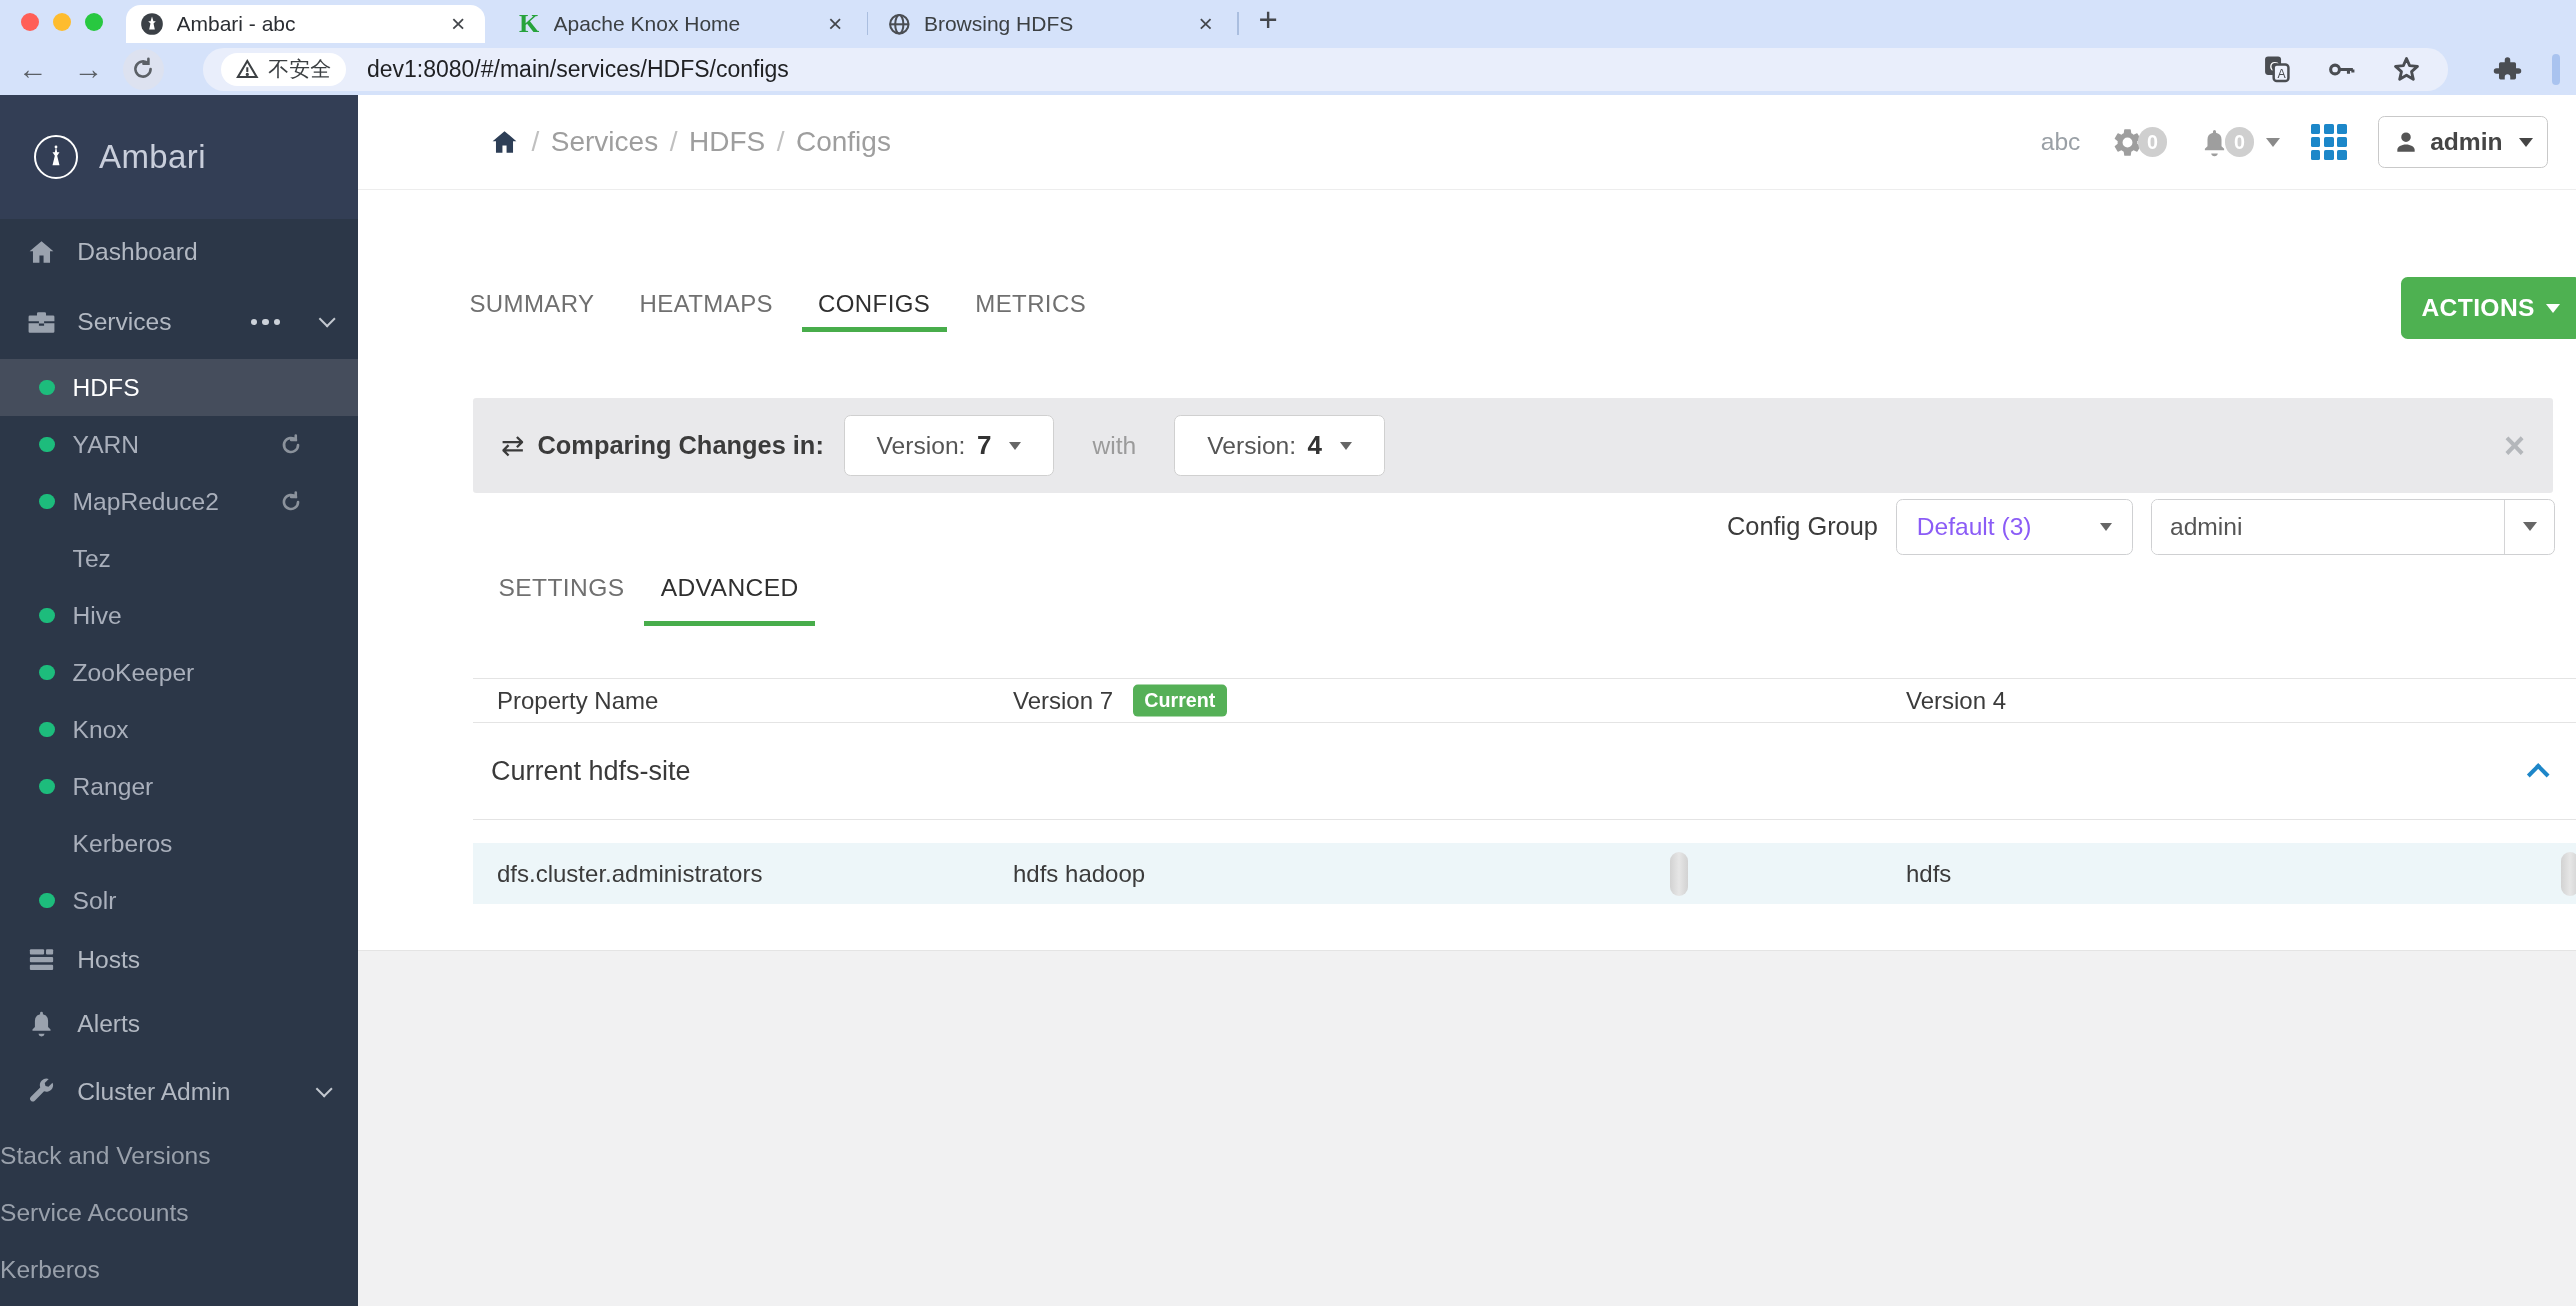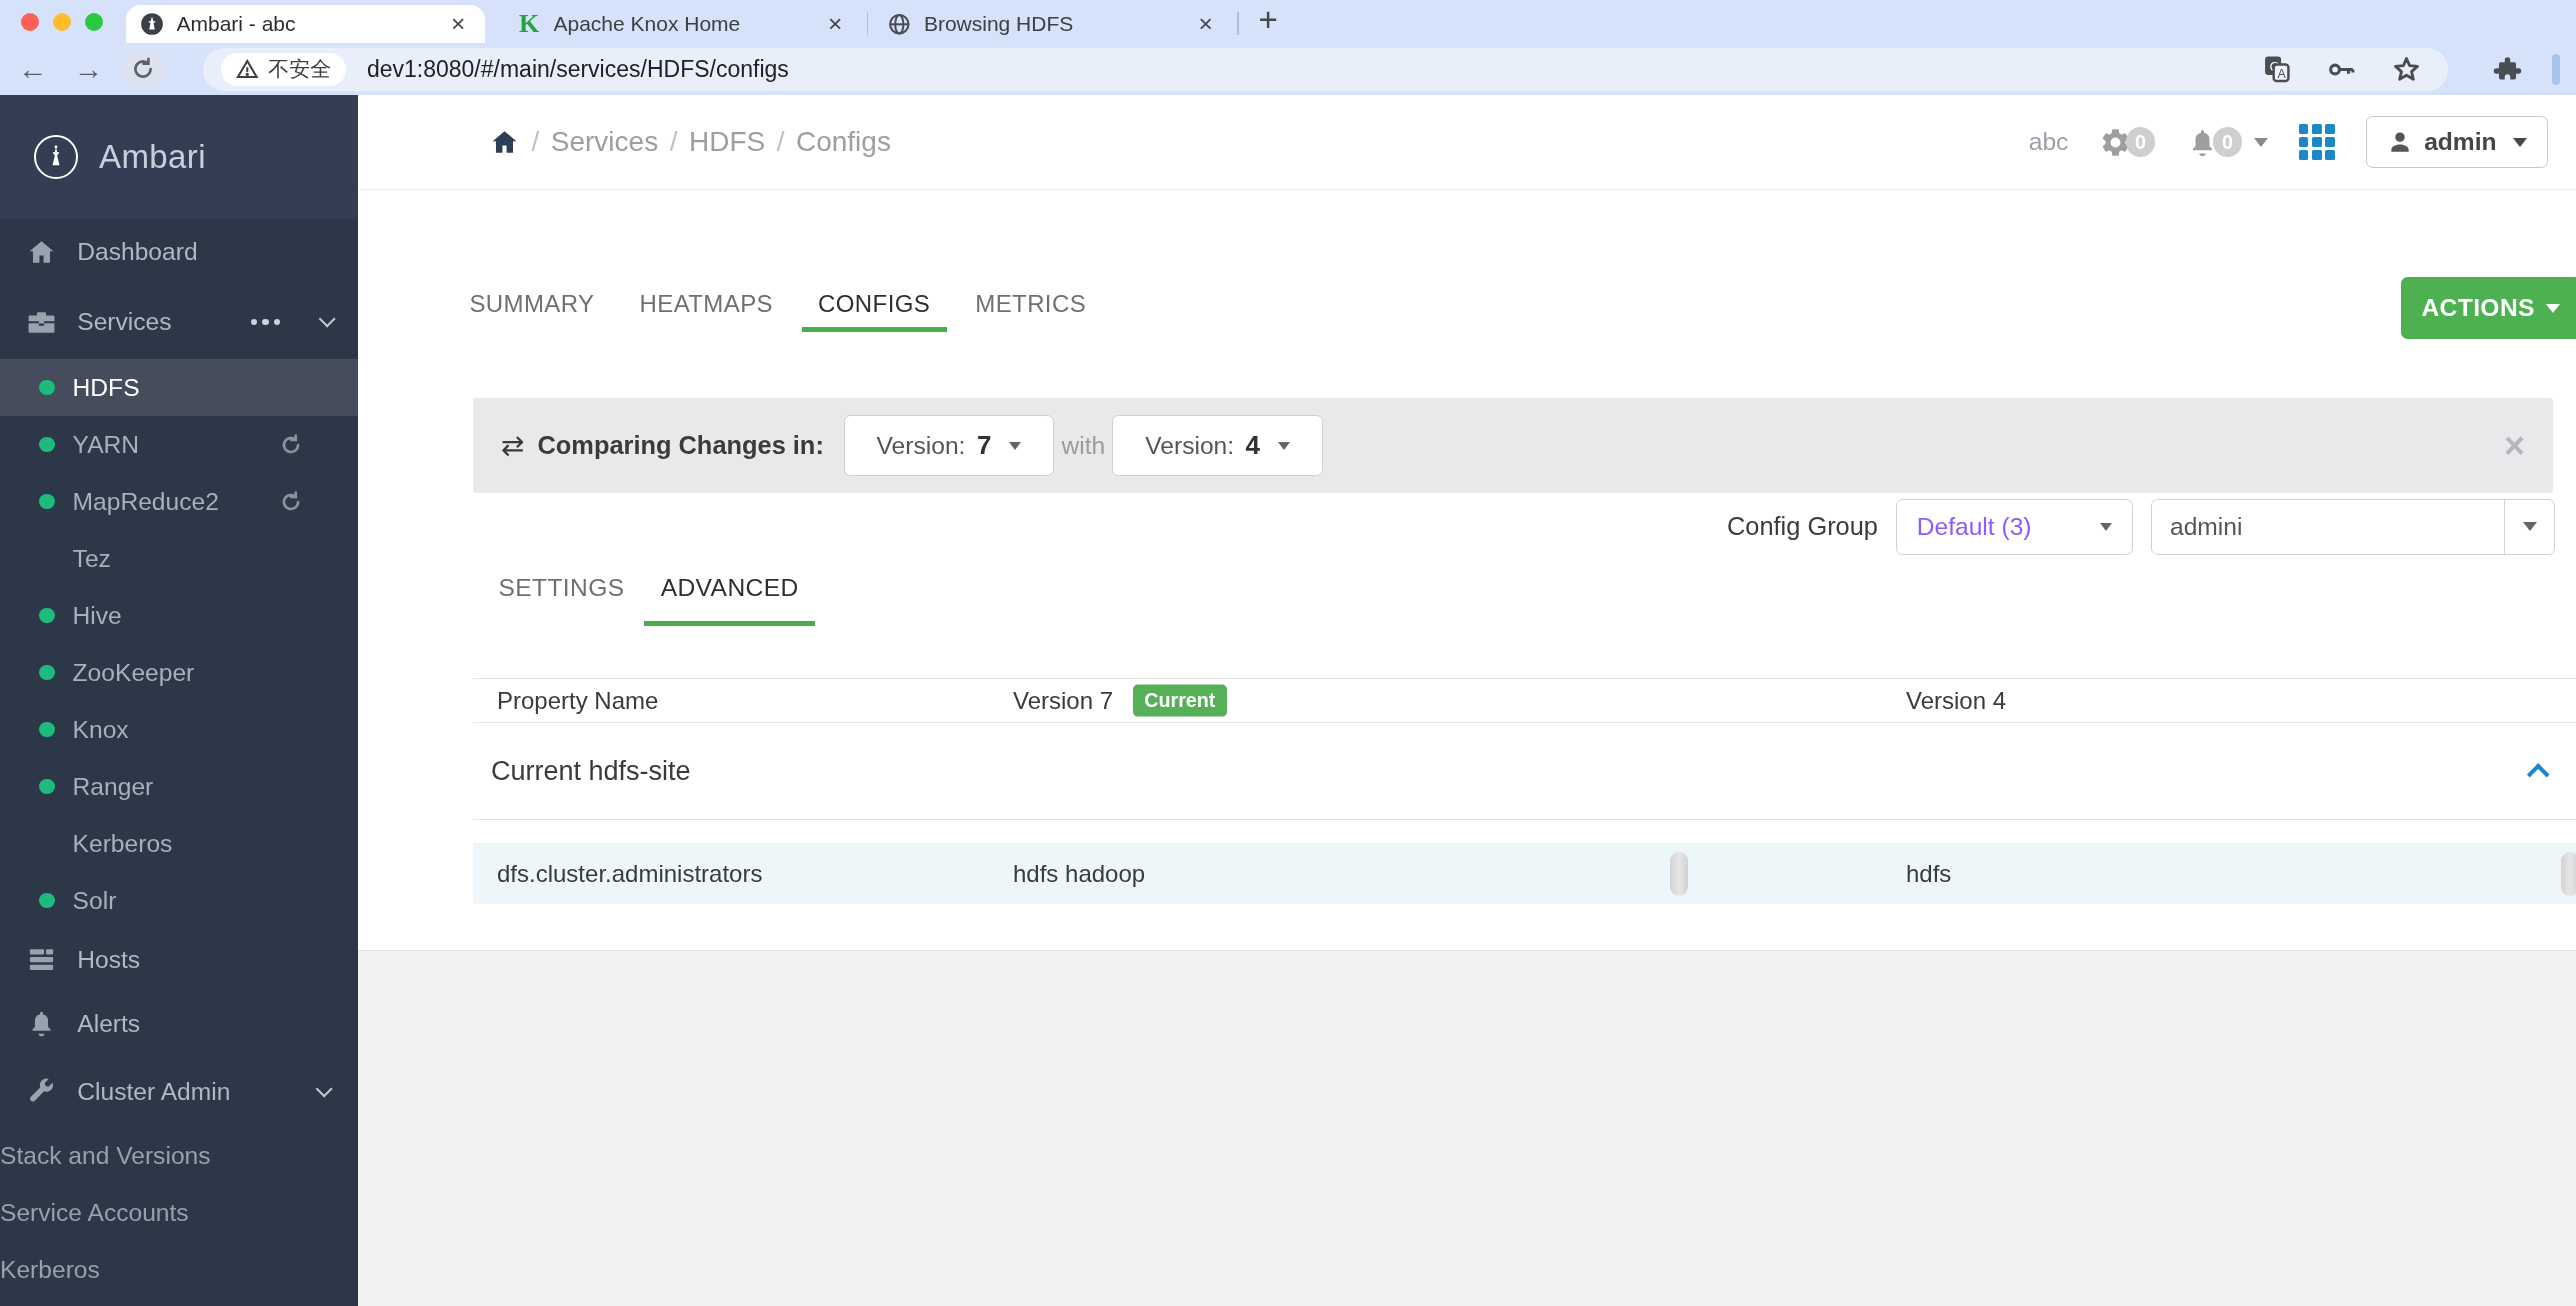--- a/index.html
+++ b/index.html
@@ -62,39 +62,39 @@
   .page-header { height:95px; background:#fff; display:flex; align-items:center; padding:0 28px 0 131px; border-bottom:0.8px solid #ededed; }
   .crumbs { display:flex; align-items:center; gap:11.5px; font-size:28px; color:#9e9e9e; }
   .crumbs .sep { color:#c0c0c0; }
   .hright { margin-left:auto; display:flex; align-items:center; gap:31px; }
   .cluster { font-size:24.6px; color:#9aa0a6; }
   .badgegrp { display:flex; align-items:center; }
   .numbadge { width:29.5px; height:29.5px; border-radius:50%; background:#cfcfcf; color:#fff; font-size:19.7px; font-weight:bold; display:flex; align-items:center; justify-content:center; margin-left:-6.6px; }
   .smcaret { width:0; height:0; border-left:7.4px solid transparent; border-right:7.4px solid transparent; border-top:9px solid #8a8a8a; margin-left:11.5px; }
   .gridicon { display:grid; grid-template-columns:repeat(3,9.8px); grid-auto-rows:9.8px; gap:3.3px; }
   .gridicon i { background:#1c87c9; border-radius:1.6px; }
-  .adminbtn { height:52px; border:1.6px solid #c9c9c9; border-radius:6.6px; background:#fff; display:flex; align-items:center; padding:0 20px; gap:11.5px; }
+  .adminbtn { height:52px; border:1.6px solid #c9c9c9; border-radius:6.6px; background:#fff; display:flex; align-items:center; padding:0 14px; gap:11.5px; }
   .adminbtn .uname { font-size:24.6px; font-weight:bold; color:#454545; }
   .adminbtn .caret { width:0; height:0; border-left:7.4px solid transparent; border-right:7.4px solid transparent; border-top:9px solid #454545; margin-left:4.9px; }
 
   .content { position:relative; height:1117px; }
   .stabs { position:absolute; top:96px; left:95px; display:flex; gap:12.3px; }
   .stab { font-size:24px; letter-spacing:0.4px; color:#707070; padding:0 16.4px 4.9px; line-height:36px; border-bottom:5.7px solid transparent; }
   .stab.active { color:#2f2f2f; border-bottom-color:#48ad4b; }
   .actions { position:absolute; top:87px; right:-4.9px; width:180px; height:62px; background:#4eb151; border-radius:6.6px; color:#fff; font-size:24.6px; font-weight:600; letter-spacing:0.4px; display:flex; align-items:center; justify-content:center; gap:11.5px; }
   .actions .caret { width:0; height:0; border-left:7.4px solid transparent; border-right:7.4px solid transparent; border-top:9px solid #fff; }
 
   .comparebar { position:absolute; top:208px; left:115px; right:23px; height:95px; background:#e9e9eb; border-radius:3.3px; display:flex; align-items:center; padding-left:28px; }
   .cmpicon { font-size:28px; color:#3b3b3b; margin-right:13px; }
   .cmplabel { font-size:25.4px; color:#3b3b3b; font-weight:bold; margin-right:19.7px; }
   .verdd { height:61px; background:#fff; border:1.6px solid #d0d0d0; border-radius:6.6px; display:flex; align-items:center; padding:0 32px; gap:11.5px; }
   .verdd .vlab { font-size:24.6px; color:#555; }
   .verdd .vval { font-size:26px; color:#333; font-weight:bold; }
   .verdd .caret { width:0; height:0; border-left:6.6px solid transparent; border-right:6.6px solid transparent; border-top:8.2px solid #666; margin-left:6.6px; }
-  .with { font-size:24.6px; color:#9b9b9b; margin:0 7px; }
+  .with { font-size:24.6px; color:#9b9b9b; margin:0 38px; }
   .cmpclose { position:absolute; right:28px; top:50%; transform:translateY(-50%); font-size:36px; font-weight:bold; color:#b4b7bb; line-height:1; }
 
   .cfgrow { position:absolute; top:308px; right:21px; height:57px; display:flex; align-items:center; gap:18px; }
   .cfgrow .cglabel { font-size:25.4px; color:#3b3b3b; }
   .cgdd { width:237px; height:56px; background:#fff; border:1.6px solid #cfd0d2; border-radius:6.6px; display:flex; align-items:center; padding:0 19.7px; }
   .cgdd .cgval { font-size:24.6px; color:#8b5cf6; }
   .cgdd .caret { width:0; height:0; border-left:6.6px solid transparent; border-right:6.6px solid transparent; border-top:8.2px solid #666; margin-left:14.7px; }
   .combo { width:404px; height:56px; background:#fff; border:1.6px solid #cfd0d2; border-radius:6.6px; display:flex; align-items:stretch; overflow:hidden; }
   .combo input { flex:1; border:none; outline:none; font-size:24.6px; color:#555; padding:0 18px; font-family:"Liberation Sans",sans-serif; }
   .combo .carcell { width:59px; border-left:1.6px solid #d4d4d6; display:flex; align-items:center; justify-content:center; }

